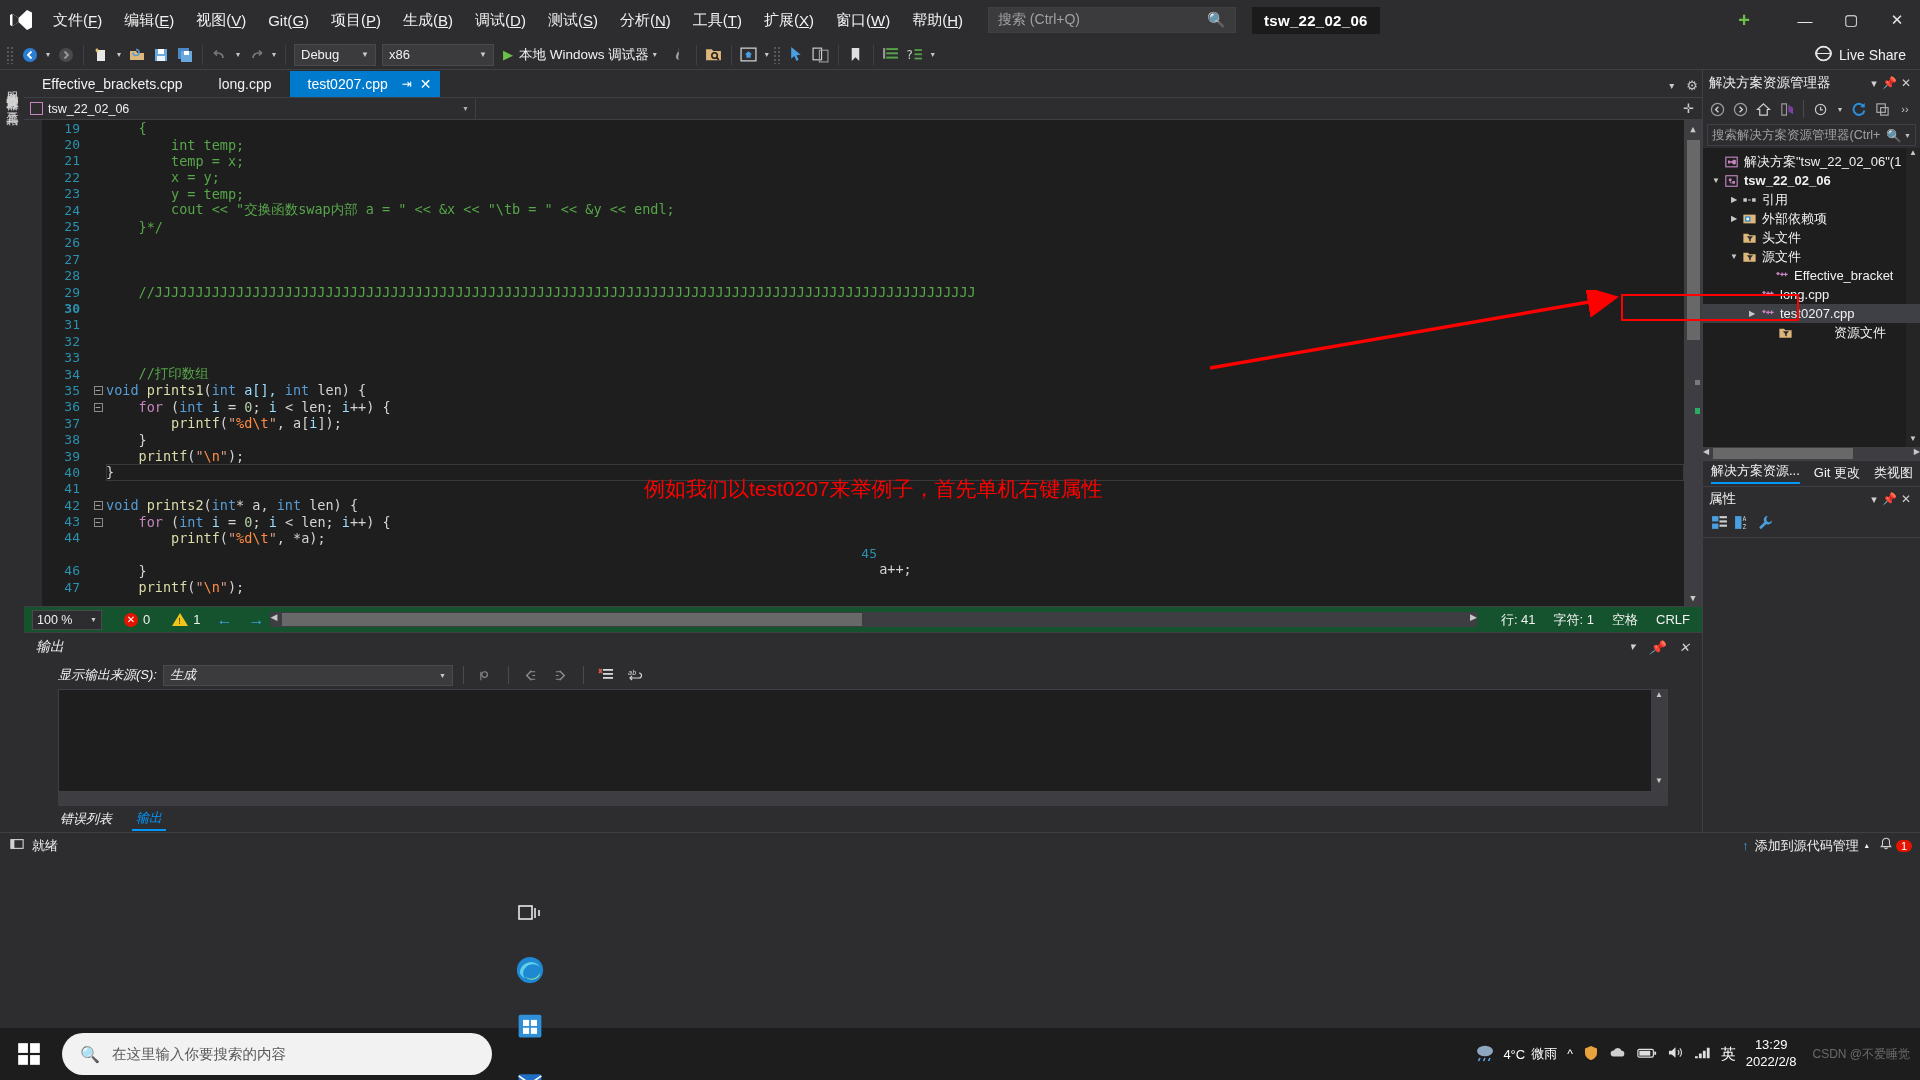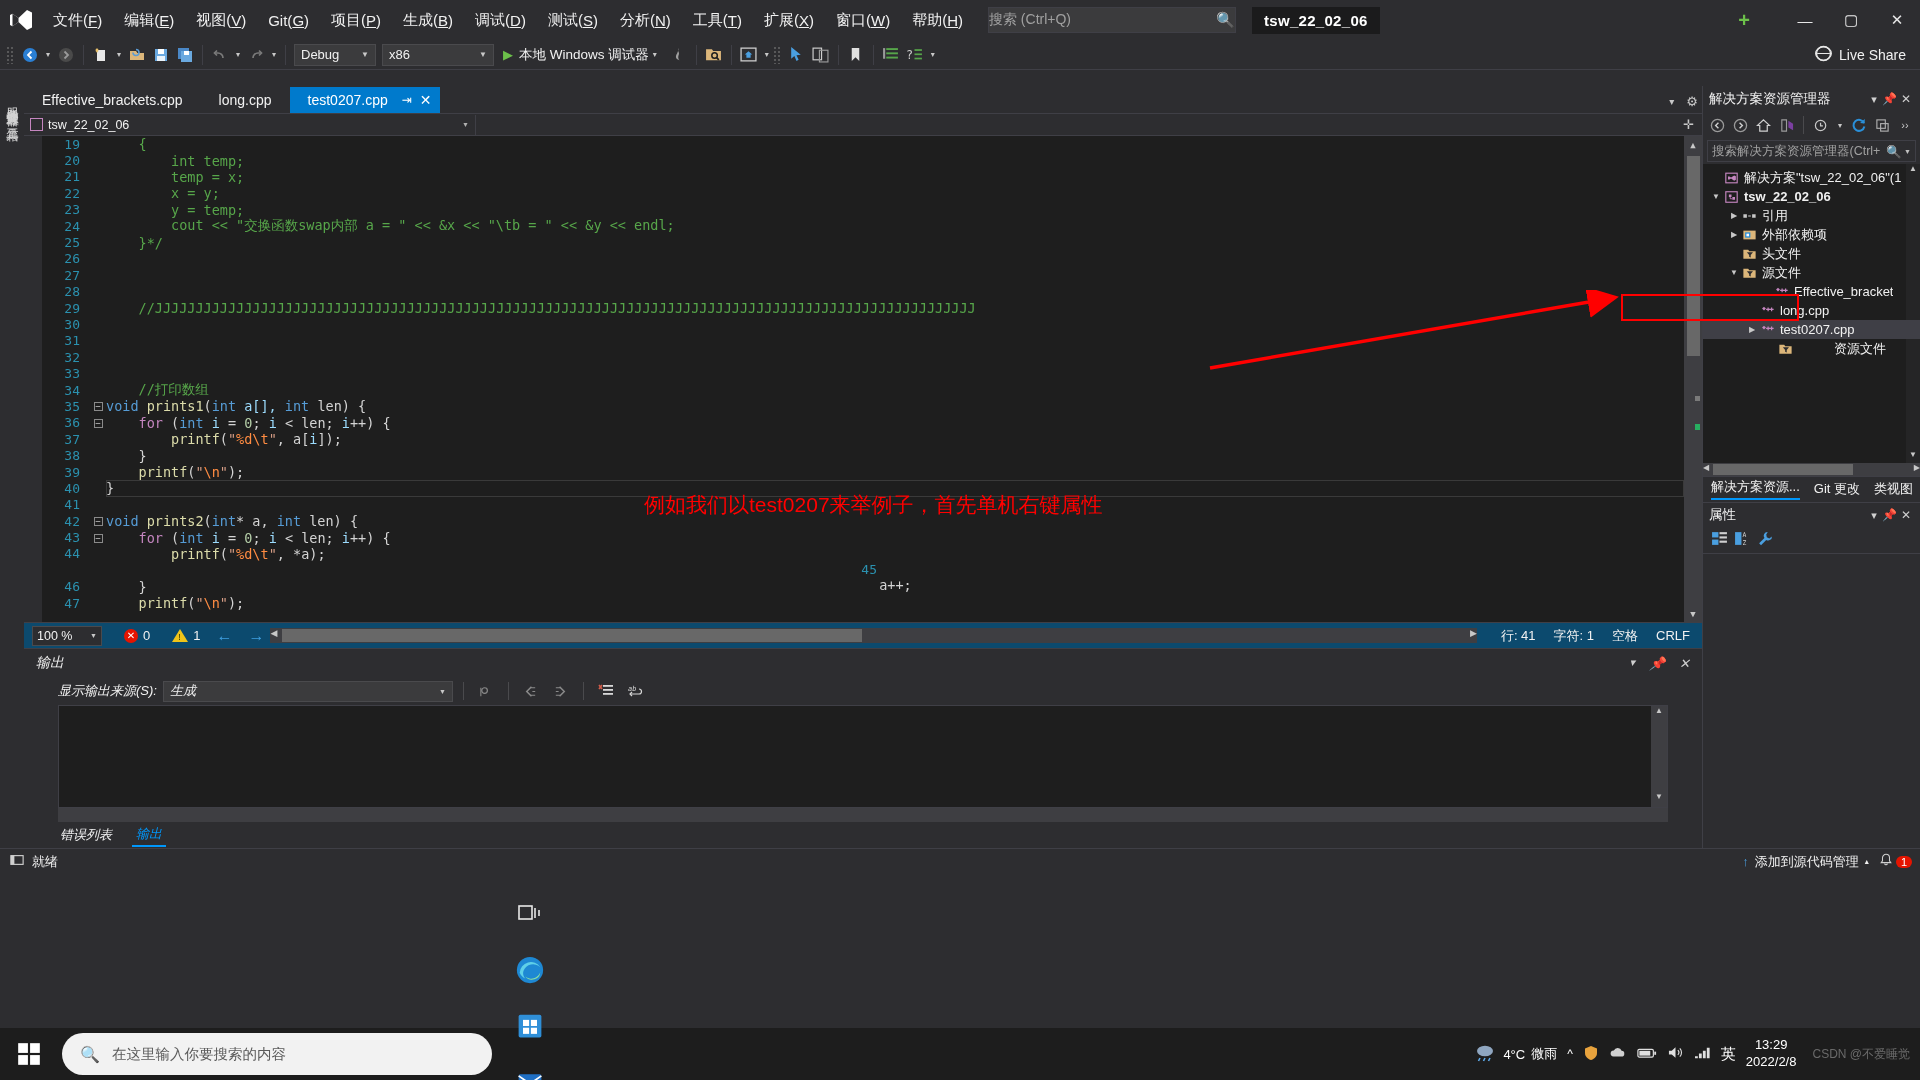--- a/index.html
+++ b/index.html
@@ -21,21 +21,21 @@
   .vs-logo svg { display:block; }
   .menu { display: flex; align-items: center; height: 40px; justify-content: space-between; }
   .menu-item {
     color: #f1f1f1; font-size: 15px; padding: 0 11px; height: 40px;
     display: flex; align-items: center; white-space: nowrap; cursor: default;
   }
   .menu-item u { text-decoration: underline; }
   .search-box {
     margin-left: 14px; width: 248px; height: 26px; background: #3b3b3d;
     border: 1px solid #3f3f46; display: flex; align-items: center;
-    padding: 0 0; color: #a5a5a5; font-size: 14px; justify-content: space-between;
+    padding: 0 9px; color: #a5a5a5; font-size: 14px; justify-content: space-between;
   }
   .search-box .ph { color: #a0a0a0; }
   .search-box .mag { color: #e6e6e6; font-size: 15px; }
   .proj-badge {
     margin-left: 16px; background: #1b1b1c; color: #ffffff; font-size: 15px;
     font-weight: bold; padding: 5px 12px; letter-spacing: .3px;
   }
   .win-controls { position: absolute; right: 0; top: 0; display: flex; height: 40px; }
   .win-btn { width: 46px; height: 40px; display:flex; align-items:center; justify-content:center;
              color: #e8e8e8; font-size: 15px; }
@@ -59,21 +59,21 @@
     justify-content: space-between;
   }
   .combo .cv { white-space:nowrap; }
   .combo .cc { font-size: 8px; color:#c8c8c8; margin-left:10px; }
   .run-btn { display:flex; align-items:center; color:#f1f1f1; font-size:13.5px; padding:0 6px; height:24px;}
   .run-btn .tri { color:#6cc04a; font-size:13px; margin-right:6px; }
   .live-share { position:absolute; right: 14px; display:flex; align-items:center;
                 color:#f1f1f1; font-size:14px; gap:7px;}
 
   
-  .body-wrap { display:flex; height: 762px; background:#2d2d30;margin-top:16px; }
+  .body-wrap { display:flex; height: 762px; background:#2d2d30; }
 
   
   .left-rail { width: 24px; background:#2d2d30; display:flex; flex-direction:column;
                align-items:center; padding-top: 6px; }
   .rail-tab { writing-mode: vertical-rl; color:#d4d4d4; font-size:12.5px;
               padding: 6px 3px; letter-spacing:1px; white-space:nowrap; }
 
   .center-col { flex: 1; display:flex; flex-direction:column; min-width:0; }
 
   
@@ -121,21 +121,21 @@
   .pun { color:#d4d4d4; }
   .cur-line { position:absolute; left:0; right:0; border:1px solid #3a3a3a; height:17px; }
 
   .v-scroll { position:absolute; right:0; top:0; bottom:0; width:18px; background:#3e3e42; }
   .v-thumb  { position:absolute; right:2px; width:13px; background:#686868; border-radius:0;}
   .v-arrow  { position:absolute; right:0; width:18px; height:17px; color:#c8c8c8;
               font-size:9px; display:flex; align-items:center; justify-content:center;}
   .marker   { position:absolute; right:2px; width:5px; height:5px; }
 
   
-  .ed-status { height:26px; background:#0c4a6e; display:flex; align-items:center;
+  .ed-status { height:26px; background:#14532d; display:flex; align-items:center;
                border-top:1px solid #3f3f46; color:#f1f1f1; font-size:13px; }
   .zoom-combo { width:70px; height:20px; background:#2d2d30; border:1px solid #4a4a4d;
                 display:flex; align-items:center; justify-content:space-between;
                 padding:0 4px; margin-left:8px; font-size:12.5px;}
   .err-pill { display:flex; align-items:center; gap:5px; margin-left:22px; }
   .circ-x { width:14px; height:14px; border-radius:50%; background:#e51400; color:#fff;
             font-size:10px; display:flex; align-items:center; justify-content:center; }
   .tri-w { width:0;height:0;border-left:8px solid transparent;border-right:8px solid transparent;
            border-bottom:13px solid #f0c419; position:relative;}
   .tri-w::after{content:"!";position:absolute;left:-2px;top:3px;font-size:9px;color:#3a3a00;
@@ -462,21 +462,21 @@
           <div class="cl" style="position: relative;"><span class="ln">20</span><span class="fold"></span><span><span class="cm">        int temp;</span></span></div>
           <div class="cl" style="position: relative;"><span class="ln">21</span><span class="fold"></span><span><span class="cm">        temp = x;</span></span></div>
           <div class="cl" style="position: relative;"><span class="ln">22</span><span class="fold"></span><span><span class="cm">        x = y;</span></span></div>
           <div class="cl" style="position: relative;"><span class="ln">23</span><span class="fold"></span><span><span class="cm">        y = temp;</span></span></div>
           <div class="cl" style="position: relative;"><span class="ln">24</span><span class="fold"></span><span><span class="cm">        cout &lt;&lt; "交换函数swap内部 a = " &lt;&lt; &amp;x &lt;&lt; "\tb = " &lt;&lt; &amp;y &lt;&lt; endl;</span></span></div>
           <div class="cl" style="position: relative;"><span class="ln">25</span><span class="fold"></span><span><span class="cm">    }*/</span></span></div>
           <div class="cl" style="position: relative;"><span class="ln">26</span><span class="fold"></span><span></span></div>
           <div class="cl" style="position: relative;"><span class="ln">27</span><span class="fold"></span><span></span></div>
           <div class="cl" style="position: relative;"><span class="ln">28</span><span class="fold"></span><span></span></div>
           <div class="cl" style="position: relative;"><span class="ln">29</span><span class="fold"></span><span><span class="cm">    //ЈЈЈЈЈЈЈЈЈЈЈЈЈЈЈЈЈЈЈЈЈЈЈЈЈЈЈЈЈЈЈЈЈЈЈЈЈЈЈЈЈЈЈЈЈЈЈЈЈЈЈЈЈЈЈЈЈЈЈЈЈЈЈЈЈЈЈЈЈЈЈЈЈЈЈЈЈЈЈЈЈЈЈЈЈЈЈЈЈЈЈЈЈЈЈЈЈЈЈЈЈ</span></span></div>
-          <div class="cl" style="position: relative;"><span class="ln">30</span><span class="fold"></span><span></span></div>
+          <div class="cl" style="position: relative; font-weight: bold;"><span class="ln">30</span><span class="fold"></span><span></span></div>
           <div class="cl" style="position: relative;"><span class="ln">31</span><span class="fold"></span><span></span></div>
           <div class="cl" style="position: relative;"><span class="ln">32</span><span class="fold"></span><span></span></div>
           <div class="cl" style="position: relative;"><span class="ln">33</span><span class="fold"></span><span></span></div>
           <div class="cl" style="position: relative;"><span class="ln">34</span><span class="fold"></span><span><span class="cm">    //打印数组</span></span></div>
           <div class="cl" style="position: relative;"><span class="ln">35</span><span class="fold"><span class="box">−</span></span><span><span class="kw">void </span><span class="fn">prints1</span><span class="pun">(</span><span class="kw">int</span><span class="var"> a[], </span><span class="kw">int</span><span class="ctxt"> len) {</span></span></div>
           <div class="cl" style="position: relative;"><span class="ln">36</span><span class="fold"><span class="box">−</span></span><span><span class="ctxt">    </span><span class="kw2">for</span><span class="pun"> (</span><span class="kw">int</span><span class="ctxt"> </span><span class="var">i</span><span class="ctxt"> = </span><span class="num">0</span><span class="ctxt">; </span><span class="var">i</span><span class="ctxt"> &lt; len; </span><span class="var">i</span><span class="ctxt">++) {</span></span></div>
           <div class="cl" style="position: relative;"><span class="ln">37</span><span class="fold"></span><span><span class="ctxt">        </span><span class="fn">printf</span><span class="pun">(</span><span class="str">"</span><span class="esc">%d</span><span class="esc">\t</span><span class="str">"</span><span class="ctxt">, a[</span><span class="var">i</span><span class="ctxt">]);</span></span></div>
           <div class="cl" style="position: relative;"><span class="ln">38</span><span class="fold"></span><span><span class="ctxt">    }</span></span></div>
           <div class="cl" style="position: relative;"><span class="ln">39</span><span class="fold"></span><span><span class="ctxt">    </span><span class="fn">printf</span><span class="pun">(</span><span class="str">"</span><span class="esc">\n</span><span class="str">"</span><span class="ctxt">);</span></span></div>
           <div class="cl" style="position: relative;"><span class="ln">40</span><span class="fold"></span><span><span class="ctxt">}</span></span><div class="cur-line" style="left: 64px; top: 0px;"></div></div>

